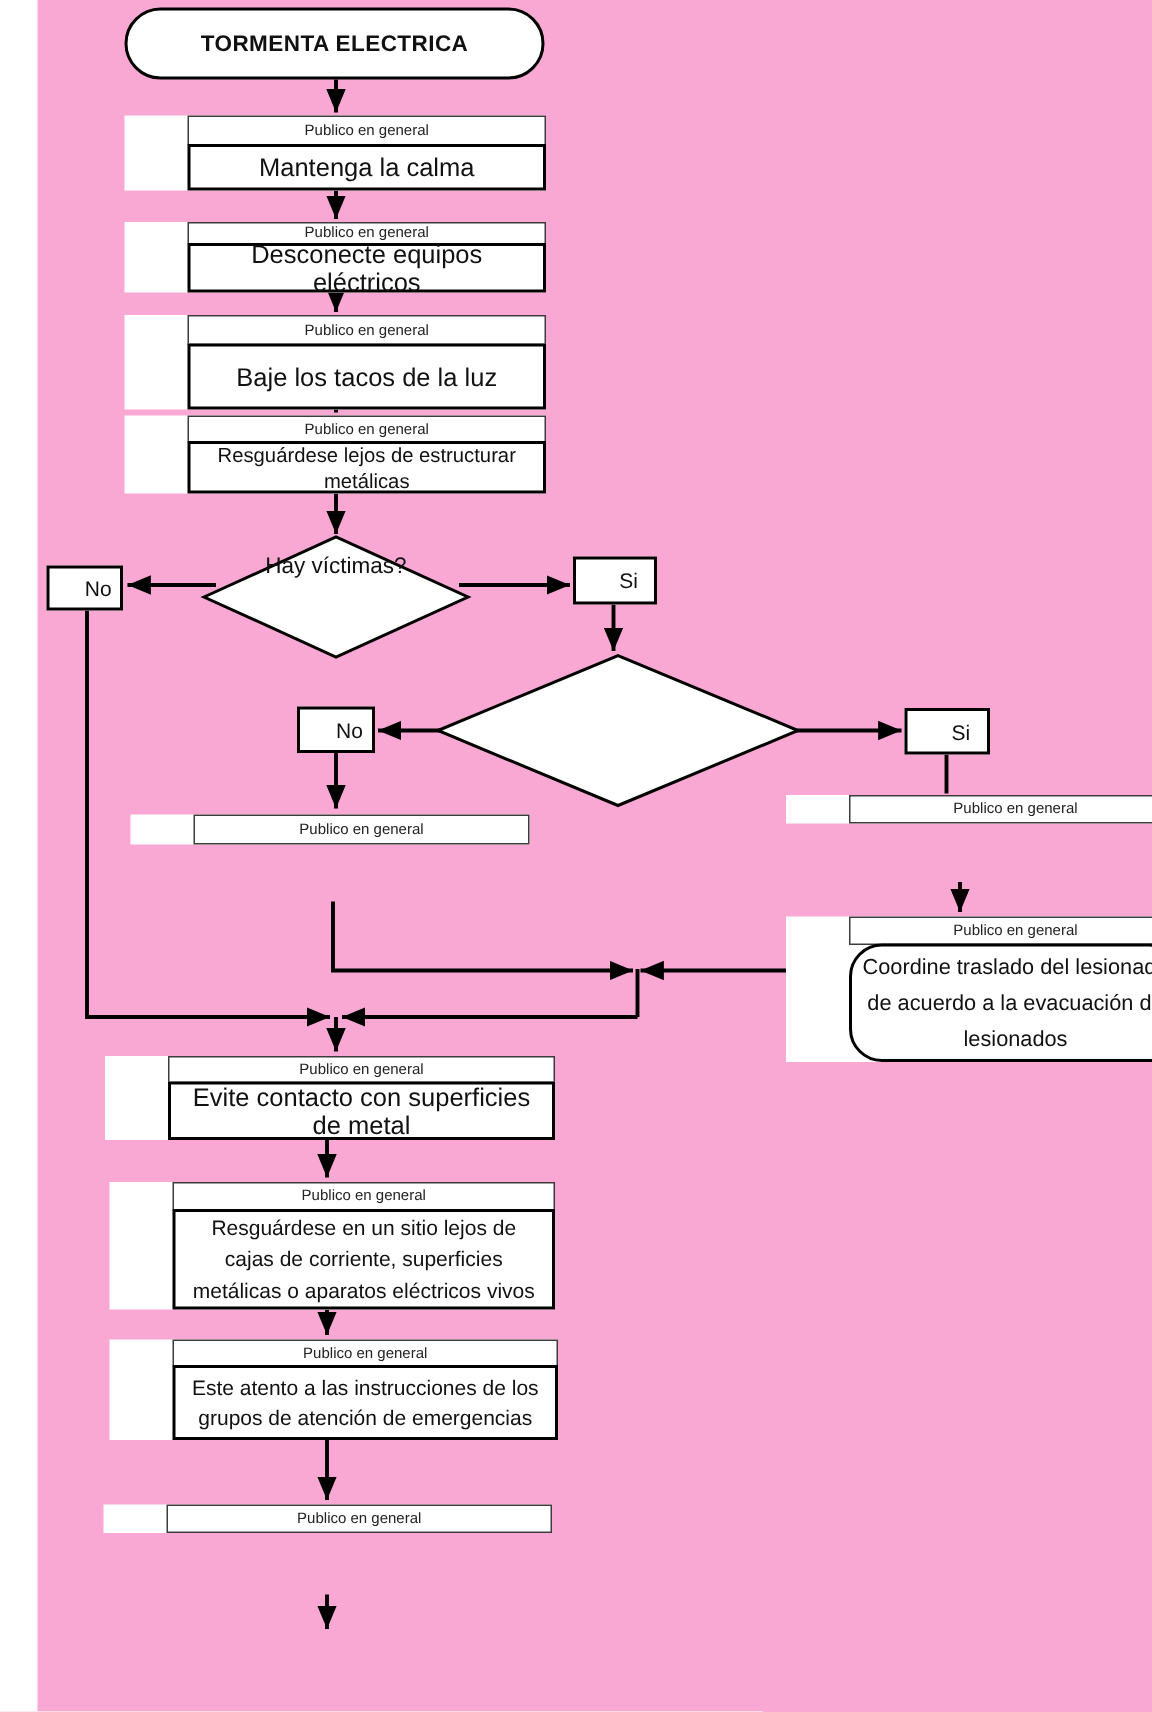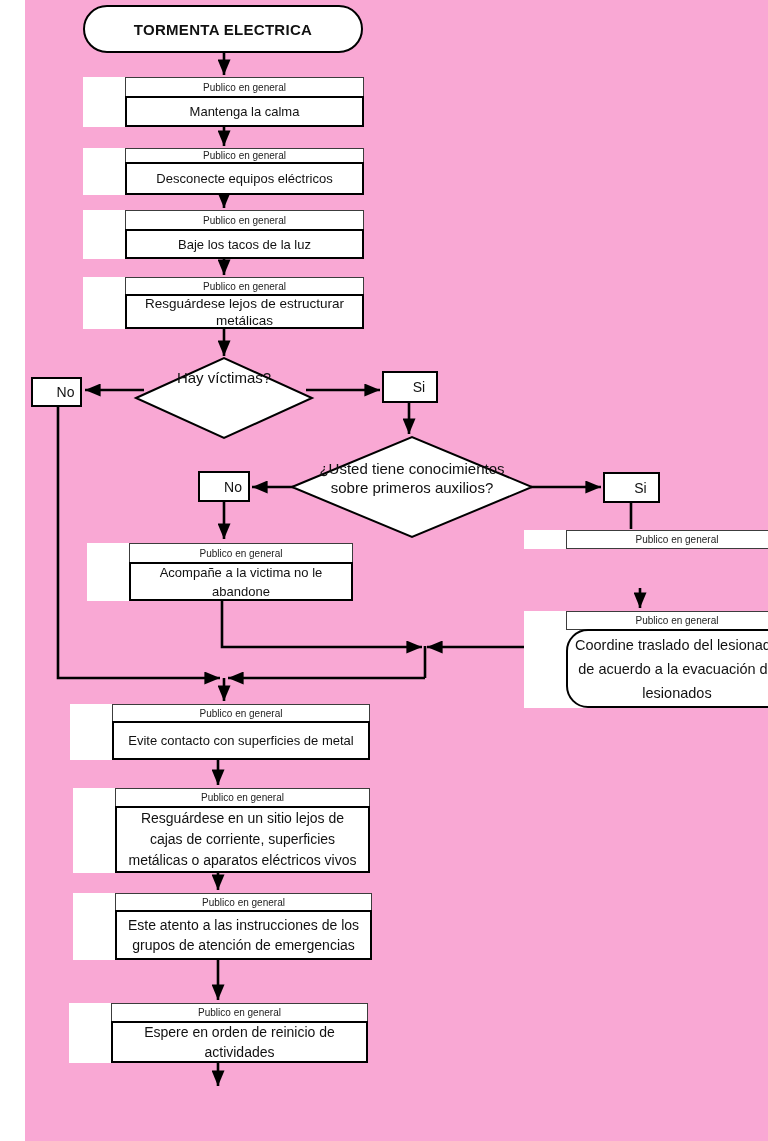--- a/index.html
+++ b/index.html
@@ -21,21 +21,21 @@
   .pbox .hdr{
     box-sizing:border-box;border:1px solid #3c3c3c;background:#fff;
     display:flex;align-items:center;justify-content:center;
     font-size:10px;color:#222;
   }
   .pbox .bdy{
     box-sizing:border-box;border:2px solid #000;background:#fff;margin-top:-1px;
     display:flex;align-items:center;justify-content:center;text-align:center;
     font-size:13.5px;line-height:17px;padding:0 6px;
   }
-  .bdy.lg{font-size:13px;line-height:19px;}
+  .bdy.lg{font-size:17px;line-height:19px;}
   .bdy.xl{line-height:24px;font-size:14.5px;border-radius:22px;}
   .label-box{
     border:2px solid #000;background:#fff;
     display:flex;align-items:center;justify-content:center;font-size:14px;padding-left:18px;
   }
   .dtext{
     position:absolute;z-index:1;text-align:center;font-size:15px;line-height:19px;
   }
 </style>
 </head>
@@ -95,49 +95,47 @@
     <div class="bdy lg" style="height:31px;">Mantenga la calma</div>
   </div>
 
   <div class="node pbox" style="left:58px;top:148px;width:281px;">
     <div class="hdr" style="height:15px;">Publico en general</div>
     <div class="bdy lg" style="height:33px;">Desconecte equipos eléctricos</div>
   </div>
 
   <div class="node pbox" style="left:58px;top:210px;width:281px;">
     <div class="hdr" style="height:20px;">Publico en general</div>
-    <div class="bdy lg" style="height:30px;">Baje los tacos de la luz</div>
+    <div class="bdy lg" style="height:44px;">Baje los tacos de la luz</div>
   </div>
 
   <div class="node pbox" style="left:58px;top:277px;width:281px;">
     <div class="hdr" style="height:18px;">Publico en general</div>
     <div class="bdy" style="height:35px;">Resguárdese lejos de estructurar metálicas</div>
   </div>
 
   <div class="dtext" style="left:139px;top:368px;width:120px;">Hay víctimas?</div>
 
   <div class="node label-box" style="left:6px;top:377px;width:51px;height:30px;">
     <span>No</span>
   </div>
   <div class="node label-box" style="left:357px;top:371px;width:56px;height:32px;">
     <span>Si</span>
   </div>
 
-  <div class="dtext" style="left:287px;top:459px;width:200px;">¿Usted tiene conocimientos sobre primeros auxilios?</div>
 
   <div class="node label-box" style="left:173px;top:471px;width:52px;height:31px;">
     <span>No</span>
   </div>
   <div class="node label-box" style="left:578px;top:472px;width:57px;height:31px;">
     <span>Si</span>
   </div>
 
   <div class="node pbox" style="left:62px;top:543px;width:266px;">
     <div class="hdr" style="height:20px;">Publico en general</div>
-    <div class="bdy lg" style="height:39px;">Acompañe a la victima no le abandone</div>
   </div>
 
   <div class="node pbox" style="left:499px;top:530px;width:264px;">
     <div class="hdr" style="height:19px;">Publico en general</div>
   </div>
 
   <div class="node pbox" style="left:499px;top:611px;width:264px;">
     <div class="hdr" style="height:19px;">Publico en general</div>
     <div class="bdy xl" style="height:79px;">Coordine traslado del lesionado de acuerdo a la evacuación de lesionados</div>
   </div>
@@ -152,17 +150,16 @@
     <div class="bdy" style="height:67px;line-height:21px;font-size:14px;">Resguárdese en un sitio lejos de cajas de corriente, superficies metálicas o aparatos eléctricos vivos</div>
   </div>
 
   <div class="node pbox" style="left:48px;top:893px;width:299px;">
     <div class="hdr" style="height:18px;">Publico en general</div>
     <div class="bdy" style="height:50px;line-height:20px;font-size:14px;">Este atento a las instrucciones de los grupos de atención de emergencias</div>
   </div>
 
   <div class="node pbox" style="left:44px;top:1003px;width:299px;">
     <div class="hdr" style="height:19px;">Publico en general</div>
-    <div class="bdy" style="height:42px;line-height:20px;font-size:14px;">Espere en orden de reinicio de actividades</div>
   </div>
 
 
 </div>
 
 </body></html>

